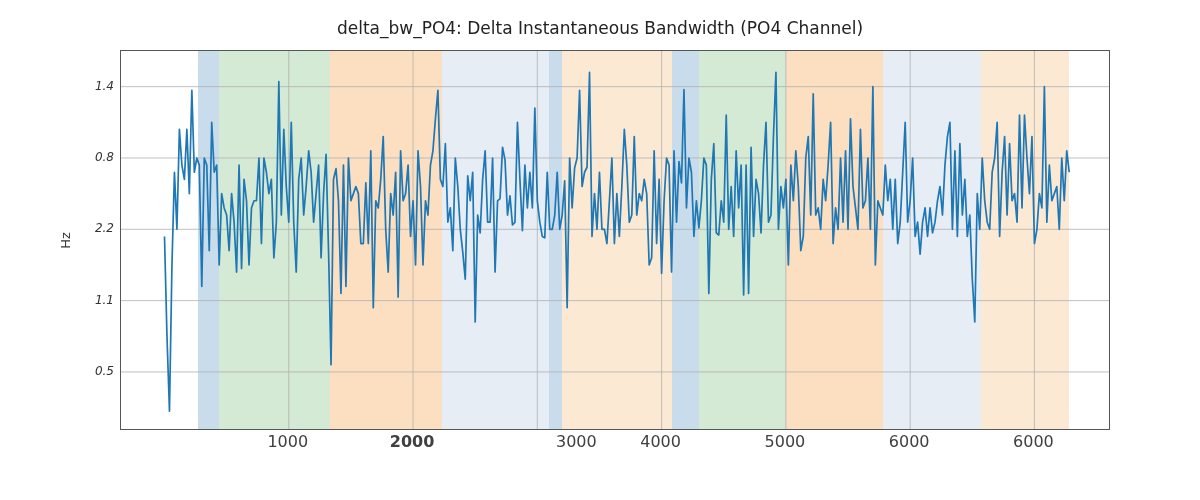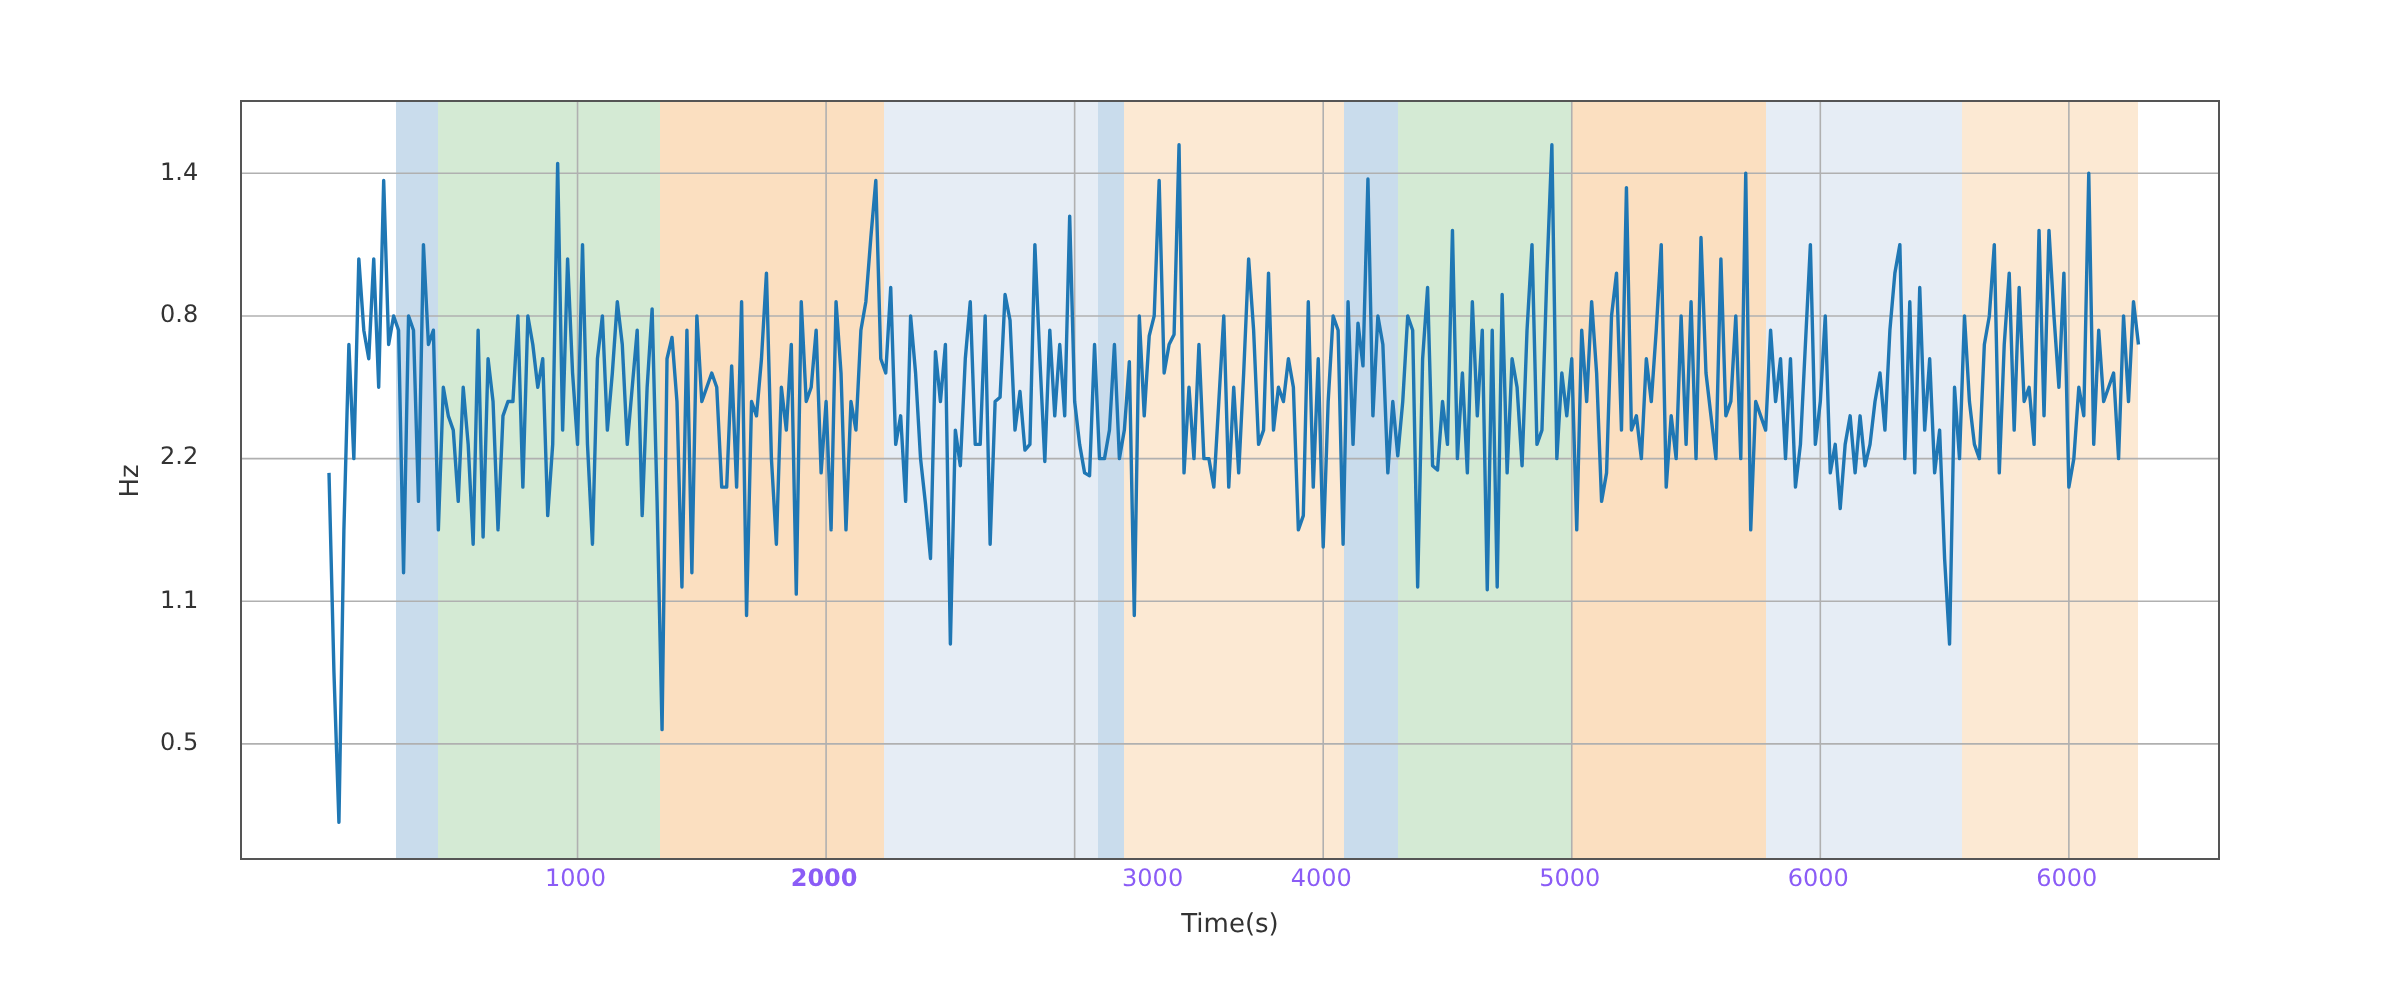--- a/index.html
+++ b/index.html
@@ -69,38 +69,41 @@
     justify-content: center;
   }
   .ylabel span {
     transform: rotate(-90deg);
     font-size: 13px;
     white-space: nowrap;
   }
   .xtick {
     position: absolute;
     top: 432px;
-    font-size: 12px;
+    font-size: 16px;
     transform: translateX(-50%);
-    color: #8b5cf6;
+    color: #404040;
   }
   .ytick {
     position: absolute;
     left: 80px;
     width: 34px;
+    text-align: right;
     font-size: 12px;
     transform: translateY(-50%);
     color: #333;
+    font-style: italic;
   }
 </style>
 </head>
 <body>
 
 <div class="figure">
 
+  <div class="title">delta_bw_PO4: Delta Instantaneous Bandwidth (PO4 Channel)</div>
 
   <div class="ylabel">
     <span>Hz</span>
   </div>
 
   <div id="ytick-container">
       <div class="ytick" style="top: 370.943px;">0.5</div>
       <div class="ytick" style="top: 299.623px;">1.1</div>
       <div class="ytick" style="top: 228.302px;">2.2</div>
       <div class="ytick" style="top: 156.981px;">0.8</div>
@@ -142,15 +145,14 @@
           <line y1="0" y2="378" x1="416.32704402515725" x2="416.32704402515725"></line>
           <line y1="0" y2="378" x1="540.6037735849056" x2="540.6037735849056"></line>
           <line y1="0" y2="378" x1="664.8805031446541" x2="664.8805031446541"></line>
           <line y1="0" y2="378" x1="789.1572327044025" x2="789.1572327044025"></line>
           <line y1="0" y2="378" x1="913.433962264151" x2="913.433962264151"></line>
         </g>
       <path id="series-path" class="series" d="M43.50 185.43 L45.98 285.28 L48.47 360.17 L50.95 213.96 L53.44 121.25 L55.92 178.30 L58.41 78.45 L60.90 114.11 L63.38 128.38 L65.87 78.45 L68.35 142.64 L70.84 39.23 L73.32 121.25 L75.81 106.98 L78.29 114.11 L80.78 235.36 L83.27 106.98 L85.75 114.11 L88.24 199.70 L90.72 71.32 L93.21 121.25 L95.69 114.11 L98.18 213.96 L100.66 142.64 L103.15 156.91 L105.64 164.04 L108.12 199.70 L110.61 142.64 L113.09 171.17 L115.58 221.09 L118.06 114.11 L120.55 217.53 L123.03 128.38 L125.52 149.77 L128.01 213.96 L130.49 156.91 L132.98 149.77 L135.46 149.77 L137.95 106.98 L140.43 192.57 L142.92 106.98 L145.40 121.25 L147.89 142.64 L150.37 128.38 L152.86 206.83 L155.35 171.17 L157.83 30.67 L160.32 164.04 L162.80 78.45 L165.29 135.51 L167.77 171.17 L170.26 71.32 L172.74 171.17 L175.23 221.09 L177.72 128.38 L180.20 106.98 L182.69 164.04 L185.17 135.51 L187.66 99.85 L190.14 121.25 L192.63 171.17 L195.11 142.64 L197.60 114.11 L200.09 206.83 L202.57 142.64 L205.06 103.42 L207.54 199.70 L210.03 313.81 L212.51 128.38 L215.00 117.68 L217.48 149.77 L219.97 242.49 L222.46 114.11 L224.94 235.36 L227.43 106.98 L229.91 149.77 L232.40 142.64 L234.88 135.51 L237.37 142.64 L239.85 192.57 L242.34 192.57 L244.83 131.94 L247.31 192.57 L249.80 99.85 L252.28 256.75 L254.77 149.77 L257.25 156.91 L259.74 128.38 L262.22 85.58 L264.71 178.30 L267.19 221.09 L269.68 142.64 L272.17 164.04 L274.65 121.25 L277.14 246.06 L279.62 99.85 L282.11 149.77 L284.59 142.64 L287.08 114.11 L289.56 185.43 L292.05 149.77 L294.54 213.96 L297.02 99.85 L299.51 135.51 L301.99 213.96 L304.48 149.77 L306.96 164.04 L309.45 114.11 L311.93 99.85 L314.42 67.75 L316.91 39.23 L319.39 128.38 L321.88 135.51 L324.36 92.72 L326.85 171.17 L329.33 156.91 L331.82 199.70 L334.30 106.98 L336.79 135.51 L339.28 178.30 L341.76 201.12 L344.25 228.23 L346.73 124.81 L349.22 149.77 L351.70 121.25 L354.19 271.02 L356.67 164.04 L359.16 181.87 L361.65 128.38 L364.13 99.85 L366.62 171.17 L369.10 171.17 L371.59 106.98 L374.07 221.09 L376.56 149.77 L379.04 147.63 L381.53 96.28 L384.02 109.12 L386.50 164.04 L388.99 144.78 L391.47 174.02 L393.96 171.17 L396.44 71.32 L398.93 128.38 L401.41 179.73 L403.90 114.11 L406.38 156.91 L408.87 121.25 L411.36 156.91 L413.84 57.06 L416.33 149.77 L418.81 171.17 L421.30 185.43 L423.78 186.86 L426.27 121.25 L428.75 178.30 L431.24 178.30 L433.73 164.04 L436.21 121.25 L438.70 178.30 L441.18 164.04 L443.67 129.80 L446.15 256.75 L448.64 106.98 L451.12 156.91 L453.61 116.97 L456.10 106.98 L458.58 39.23 L461.07 135.51 L463.55 121.25 L466.04 116.25 L468.52 21.40 L471.01 185.43 L473.49 142.64 L475.98 178.30 L478.47 121.25 L480.95 178.30 L483.44 178.30 L485.92 192.57 L488.41 149.77 L490.89 106.98 L493.38 192.57 L495.86 142.64 L498.35 185.43 L500.84 135.51 L503.32 78.45 L505.81 114.11 L508.29 171.17 L510.78 164.04 L513.26 85.58 L515.75 164.04 L518.23 142.64 L520.72 149.77 L523.21 128.38 L525.69 142.64 L528.18 213.96 L530.66 206.83 L533.15 99.85 L535.63 192.57 L538.12 128.38 L540.60 222.52 L543.09 149.77 L545.57 106.98 L548.06 114.11 L550.55 221.09 L553.03 99.85 L555.52 171.17 L558.00 110.55 L560.49 131.94 L562.97 38.51 L565.46 156.91 L567.94 106.98 L570.43 121.25 L572.92 185.43 L575.40 149.77 L577.89 176.88 L580.37 149.77 L582.86 106.98 L585.34 114.11 L587.83 242.49 L590.31 128.38 L592.80 92.72 L595.29 181.87 L597.77 184.01 L600.26 149.77 L602.74 171.17 L605.23 64.19 L607.71 178.30 L610.20 135.51 L612.68 185.43 L615.17 99.85 L617.66 156.91 L620.14 114.11 L622.63 243.92 L625.11 114.11 L627.60 242.49 L630.08 96.28 L632.57 185.43 L635.05 128.38 L637.54 142.64 L640.03 181.87 L642.51 114.11 L645.00 71.32 L647.48 171.17 L649.97 164.04 L652.45 85.58 L654.94 21.40 L657.42 178.30 L659.91 135.51 L662.39 156.91 L664.88 128.38 L667.37 213.96 L669.85 114.11 L672.34 149.77 L674.82 99.85 L677.31 135.51 L679.79 199.70 L682.28 185.43 L684.76 106.98 L687.25 85.58 L689.74 164.04 L692.22 42.79 L694.71 164.04 L697.19 156.91 L699.68 178.30 L702.16 128.38 L704.65 149.77 L707.13 114.11 L709.62 71.32 L712.11 192.57 L714.59 156.91 L717.08 178.30 L719.56 106.98 L722.05 171.17 L724.53 99.85 L727.02 178.30 L729.50 67.75 L731.99 135.51 L734.48 156.91 L736.96 178.30 L739.45 78.45 L741.93 156.91 L744.42 149.77 L746.90 106.98 L749.39 178.30 L751.87 35.66 L754.36 213.96 L756.85 149.77 L759.33 156.91 L761.82 164.04 L764.30 114.11 L766.79 149.77 L769.27 128.38 L771.76 178.30 L774.24 128.38 L776.73 192.57 L779.22 171.17 L781.70 121.25 L784.19 71.32 L786.67 171.17 L789.16 149.77 L791.64 106.98 L794.13 185.43 L796.61 171.17 L799.10 203.26 L801.58 171.17 L804.07 156.91 L806.56 185.43 L809.04 156.91 L811.53 181.87 L814.01 171.17 L816.50 149.77 L818.98 135.51 L821.47 164.04 L823.95 114.11 L826.44 85.58 L828.93 71.32 L831.41 178.30 L833.90 99.85 L836.38 185.43 L838.87 92.72 L841.35 164.04 L843.84 128.38 L846.32 185.43 L848.81 164.04 L851.30 228.23 L853.78 271.02 L856.27 142.64 L858.75 178.30 L861.24 106.98 L863.72 149.77 L866.21 171.17 L868.69 178.30 L871.18 121.25 L873.67 106.98 L876.15 71.32 L878.64 185.43 L881.12 121.25 L883.61 85.58 L886.09 164.04 L888.58 92.72 L891.06 149.77 L893.55 142.64 L896.04 171.17 L898.52 64.19 L901.01 156.91 L903.49 64.19 L905.98 106.98 L908.46 142.64 L910.95 85.58 L913.43 192.57 L915.92 178.30 L918.41 142.64 L920.89 156.91 L923.38 35.66 L925.86 171.17 L928.35 114.11 L930.83 149.77 L933.32 142.64 L935.80 135.51 L938.29 178.30 L940.77 106.98 L943.26 149.77 L945.75 99.85 L948.23 121.25 "></path>
     </svg>
   </div>
 
-  <div class="xlabel">Time(s)</div>
 
 </div>
 
 </body></html>

